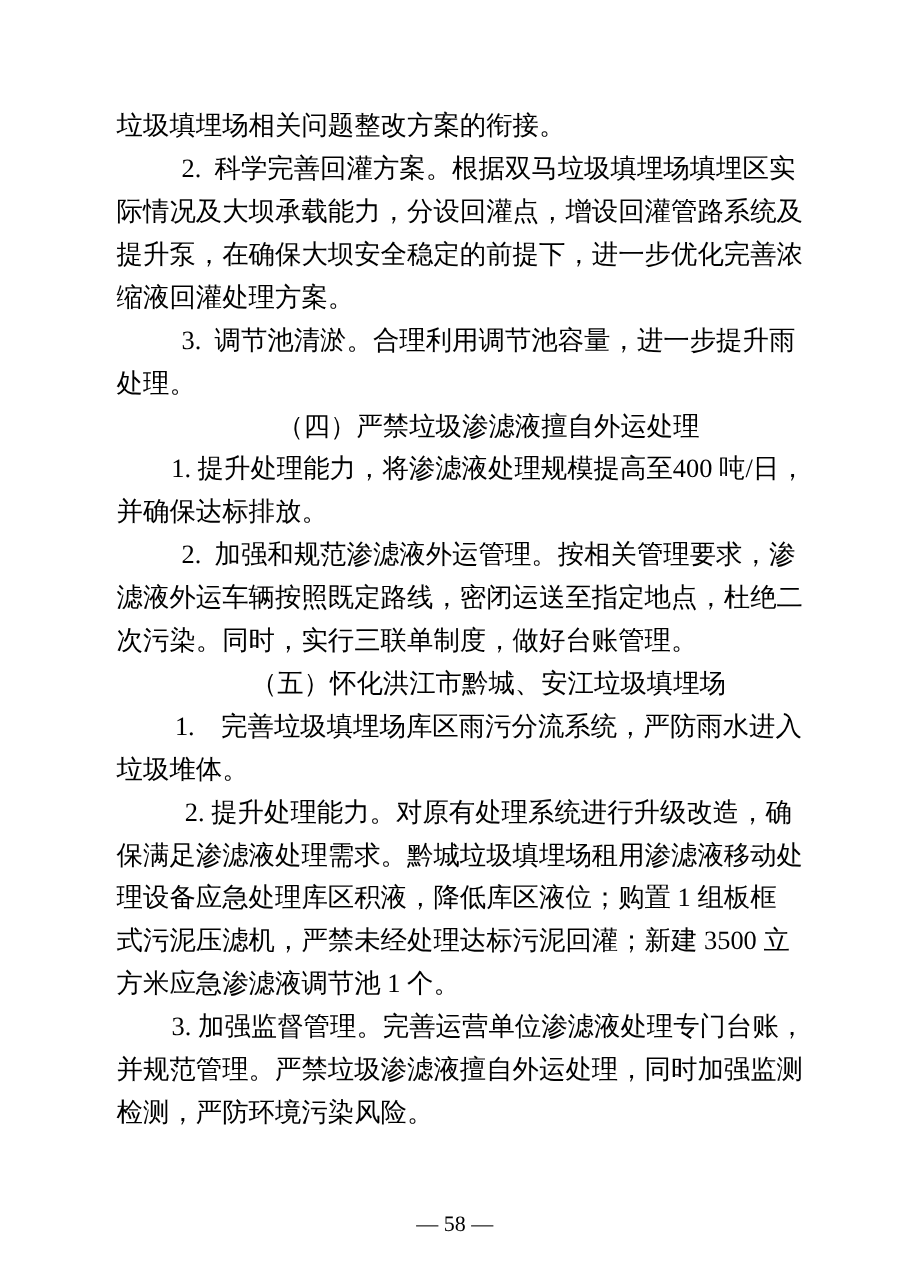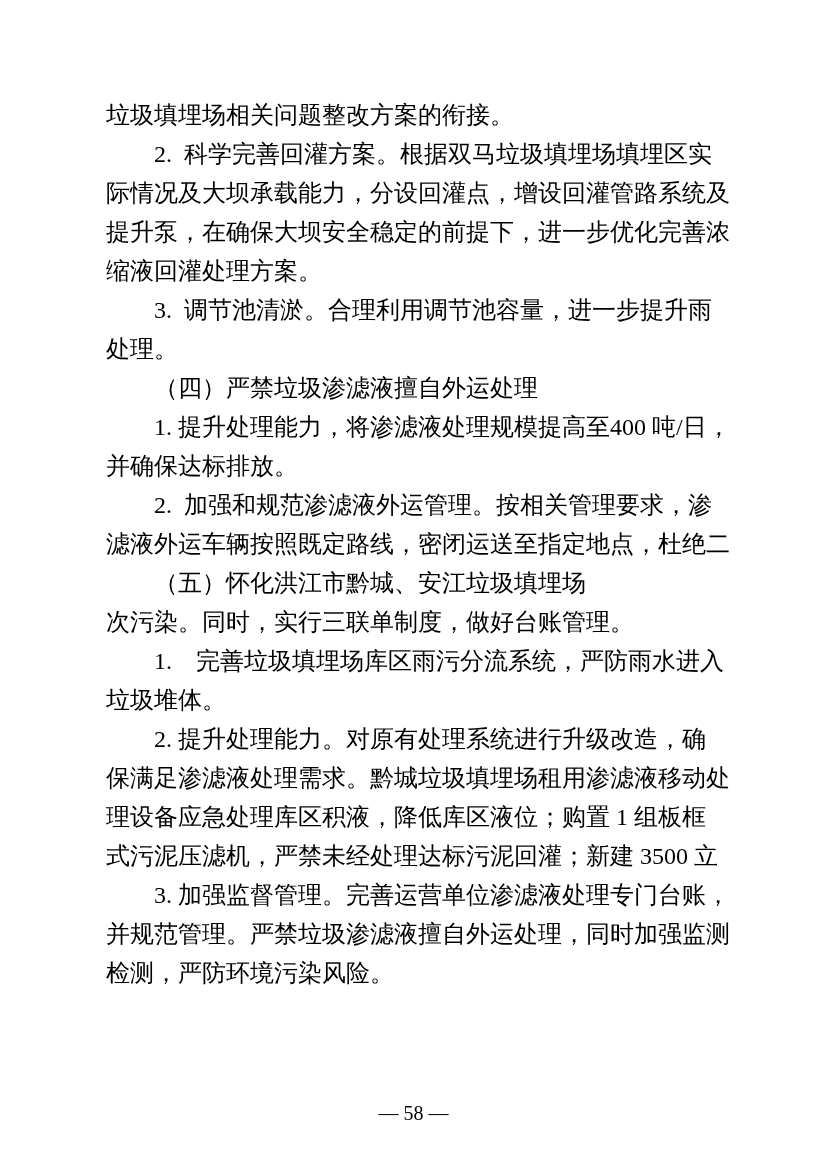--- a/index.html
+++ b/index.html
@@ -18,21 +18,21 @@
     top: 96px;
     width: 628px;
   }
   .ln {
     font-size: 24px;
     line-height: 39px;
     height: 39px;
     white-space: pre;
     text-align: left;
   }
-  .i2 { text-indent: 48px; }
+  .i2 { text-indent: 48px; text-align: center; }
   .footer {
     position: absolute;
     top: 1100px;
     left: 0;
     width: 827px;
     text-align: center;
     font-size: 20px;
     line-height: 26px;
   }
 </style>
@@ -46,28 +46,29 @@
     <div class="ln">际情况及大坝承载能力，分设回灌点，增设回灌管路系统及</div>
     <div class="ln">提升泵，在确保大坝安全稳定的前提下，进一步优化完善浓</div>
     <div class="ln">缩液回灌处理方案。</div>
     <div class="ln i2">3.  调节池清淤。合理利用调节池容量，进一步提升雨</div>
     <div class="ln">处理。</div>
     <div class="ln i2">（四）严禁垃圾渗滤液擅自外运处理</div>
     <div class="ln i2">1. 提升处理能力，将渗滤液处理规模提高至400 吨/日，</div>
     <div class="ln">并确保达标排放。</div>
     <div class="ln i2">2.  加强和规范渗滤液外运管理。按相关管理要求，渗</div>
     <div class="ln">滤液外运车辆按照既定路线，密闭运送至指定地点，杜绝二</div>
+    <div class="ln">次污染。同时，实行三联单制度，做好台账管理。</div>
     <div class="ln i2">（五）怀化洪江市黔城、安江垃圾填埋场</div>
-    <div class="ln">次污染。同时，实行三联单制度，做好台账管理。</div>
     <div class="ln i2">1.    完善垃圾填埋场库区雨污分流系统，严防雨水进入</div>
     <div class="ln">垃圾堆体。</div>
     <div class="ln i2">2. 提升处理能力。对原有处理系统进行升级改造，确</div>
     <div class="ln">保满足渗滤液处理需求。黔城垃圾填埋场租用渗滤液移动处</div>
     <div class="ln">理设备应急处理库区积液，降低库区液位；购置 1 组板框</div>
     <div class="ln">式污泥压滤机，严禁未经处理达标污泥回灌；新建 3500 立</div>
+    <div class="ln">方米应急渗滤液调节池 1 个。</div>
     <div class="ln i2">3. 加强监督管理。完善运营单位渗滤液处理专门台账，</div>
     <div class="ln">并规范管理。严禁垃圾渗滤液擅自外运处理，同时加强监测</div>
     <div class="ln">检测，严防环境污染风险。</div>
   </div>
 
   <div class="footer">
     <span>— 58 —</span>
   </div>
 </div>
 

